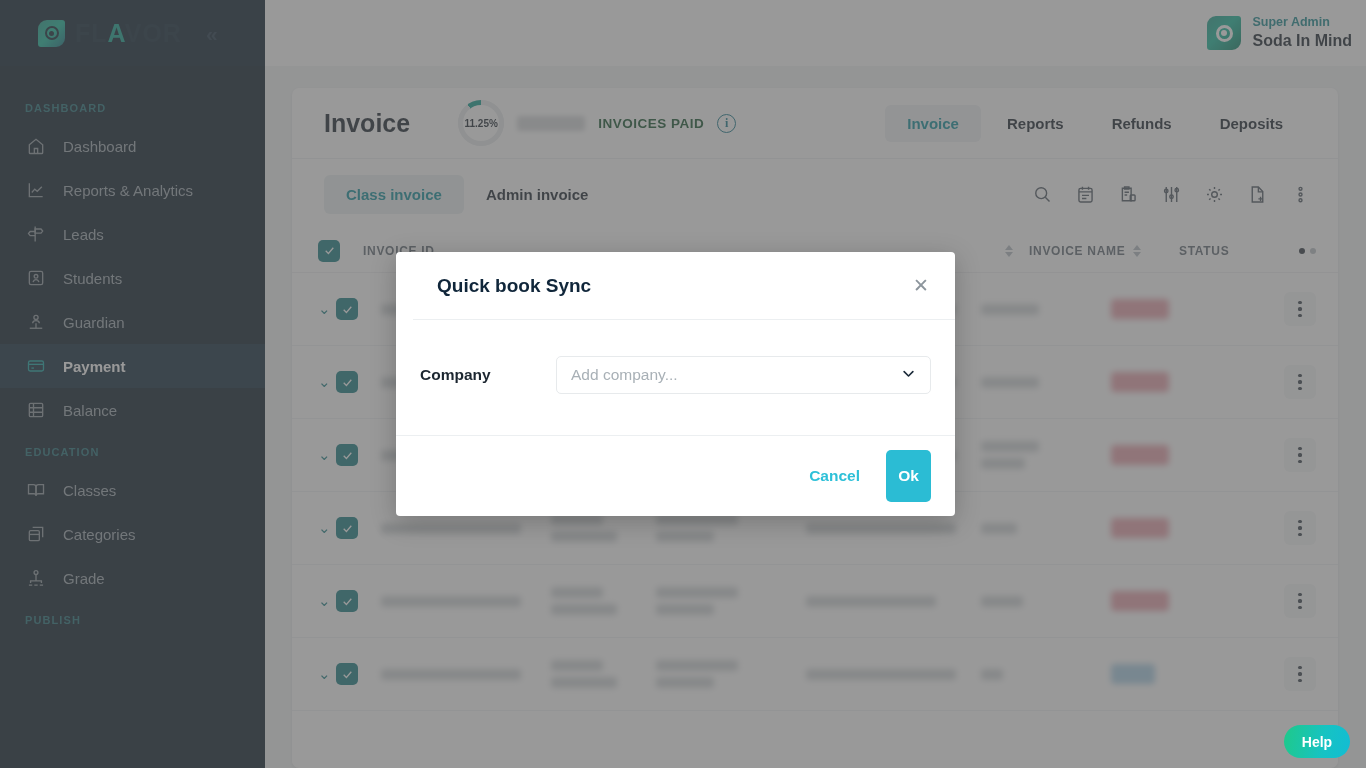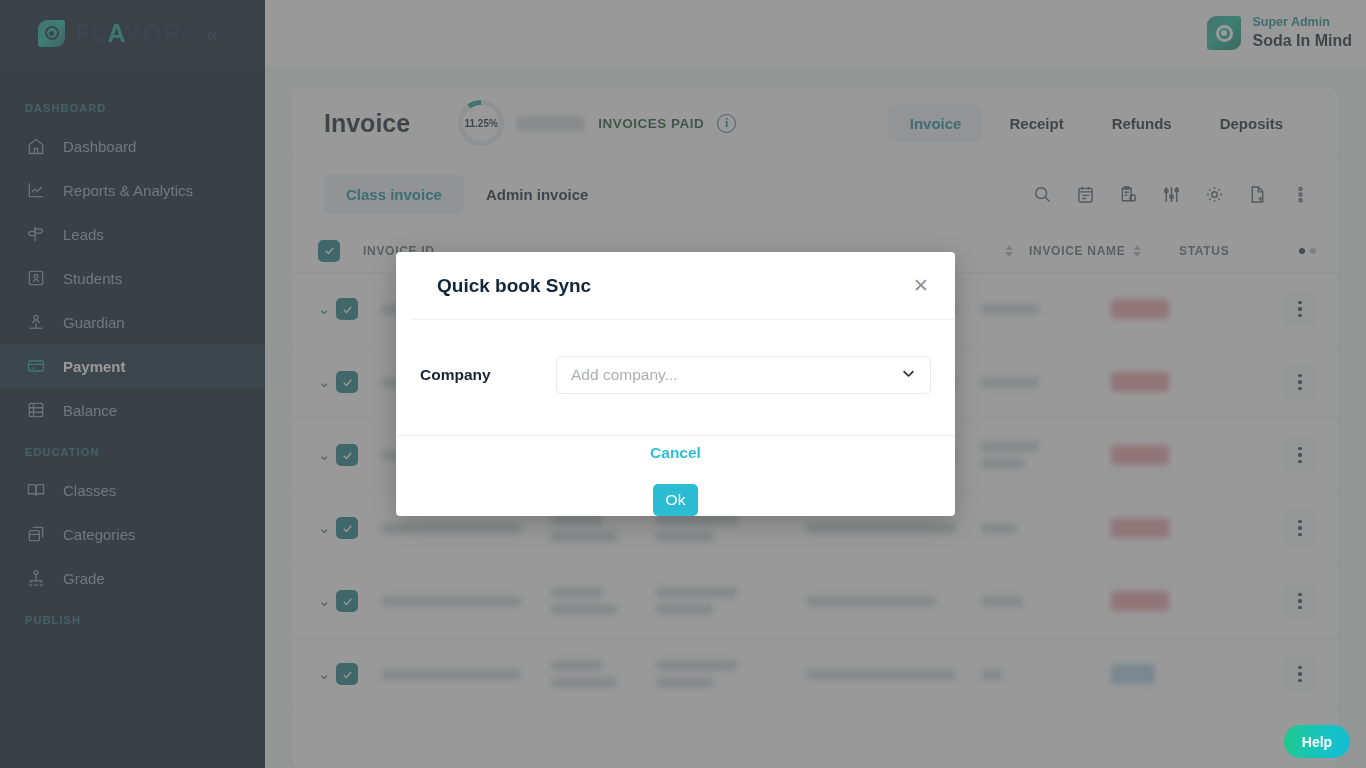--- a/index.html
+++ b/index.html
@@ -243,31 +243,31 @@
   #company-label { font-size: 15.5px; font-weight: 700; color: #1c2630; width: 136px; flex: 0 0 136px; }
   #company-select {
     flex: 1 1 auto; height: 38px; border: 1px solid #e7eaec; border-radius: 5px;
     display: flex; align-items: center; padding: 0 14px; cursor: pointer;
     background: #ffffff;
   }
   #company-placeholder { font-size: 15.5px; color: #a8b0b6; flex: 1 1 auto; }
   #select-chevron { color: #1c2b3a; font-size: 13px; font-weight: 700; }
   #modal-footer {
     height: 80px; display: flex; align-items: center; justify-content: flex-end;
-    gap: 14px; padding: 0 24px; flex-direction: column;
+    gap: 14px; padding: 0 24px;
   }
   #cancel-button {
     font-size: 15.5px; font-weight: 700; color: #2ec0d8; cursor: pointer;
     padding: 8px 12px; background: none; border: none;
     font-family: "Liberation Sans", sans-serif;
   }
   #ok-button {
-    font-size: 15.5px; font-weight: 400; color: #ffffff;
+    font-size: 15.5px; font-weight: 700; color: #ffffff;
     background: #2bbcd4; border: none; border-radius: 5px;
-    width: 45px; height: 34px; cursor: pointer;
+    width: 45px; height: 52px; cursor: pointer;
     font-family: "Liberation Sans", sans-serif;
   }
 </style>
 </head>
 <body>
 
 <div id="app-root">
 
   <div id="page-behind">
 
@@ -420,21 +420,21 @@
                   <span class="ring-hole"></span>
                 <span class="pct">11.25%</span>
               </div>
               <div id="paid-amount"></div>
               <div id="paid-label">INVOICES PAID</div>
               <div id="info-icon">i</div>
             </div>
 
             <nav id="header-tabs">
               <div class="htab active">Invoice</div>
-              <div class="htab">Receipt</div>
+              <div class="htab">Reports</div>
               <div class="htab">Refunds</div>
               <div class="htab">Deposits</div>
             </nav>
           </div>
 
           <div id="subbar">
             <div class="stab active">Class invoice</div>
             <div class="stab">Admin invoice</div>
 
             <div id="toolbar-icons">

